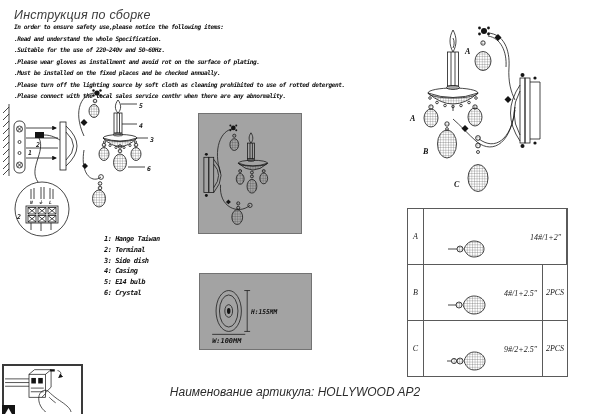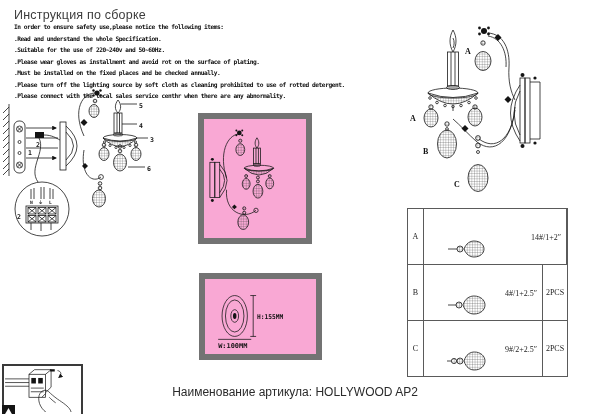--- a/index.html
+++ b/index.html
@@ -1,25 +1,25 @@
 <!DOCTYPE html>
 <html><head>
 <meta charset="utf-8">
 <style>
   html,body{margin:0;padding:0;background:#e8e8e8;}
   .page{position:relative;width:600px;height:414px;background:#ffffff;overflow:hidden;
-        font-family:"DejaVu Sans Mono",monospace;color:#111;}
+        font-family:"DejaVu Sans Mono",monospace;color:#111;font-style:italic;}
   .title{position:absolute;left:14px;top:8px;font-family:"Liberation Sans",sans-serif;
          font-size:12.5px;color:#3c3c3c;letter-spacing:0.2px;}
   .instructions{position:absolute;left:14px;top:21px;font-size:6.2px;font-weight:bold;
                 letter-spacing:-0.45px;line-height:11.5px;white-space:nowrap;color:#0e0e0e;}
   .parts-list{position:absolute;left:104px;top:234px;font-size:7px;font-weight:bold;
               letter-spacing:-0.5px;line-height:10.8px;white-space:nowrap;}
   .drawing{position:absolute;}
-  .framed{border:6px solid #737373;background:#f9a8d4;text-align:center;}
+  .framed{border:1px solid #737373;background:#a3a3a3;}
   .midbox{left:198px;top:113px;width:102px;height:119px;}
   .dimbox{left:199px;top:273px;width:111px;height:75px;}
   .handbox{left:2px;top:364px;width:77px;height:50px;border:2px solid #3a3a3a;background:#fff;}
   .spec-table{position:absolute;left:407px;top:208px;width:159px;height:167px;
               border:1px solid #5a5a5a;display:flex;flex-direction:column;
               font-family:"Liberation Serif",serif;font-size:8px;color:#222;}
   .trow{flex:1;display:flex;border-bottom:1px solid #5a5a5a;}
   .trow:last-child{border-bottom:none;}
   .tcell{display:flex;align-items:center;}
   .t-label{width:15px;justify-content:center;border-right:1px solid #5a5a5a;}
@@ -171,20 +171,28 @@
         <path d="M122 44 H137"></path>
         <path d="M137 58 H148"></path>
         <path d="M128 87 H145"></path>
     </g>
     <text class="num" x="139" y="27.5">5</text>
     <text class="num" x="139" y="47.5">4</text>
     <text class="num" x="150" y="61.5">3</text>
     <text class="num" x="147" y="90.5">6</text>
   </svg>
 
+  <div class="parts-list">
+    <div>1: Hange Taiwan</div>
+    <div>2: Terminal</div>
+    <div>3: Side dish</div>
+    <div>4: Casing</div>
+    <div>5: E14 bulb</div>
+    <div>6: Crystal</div>
+  </div>
 
   
   <div class="drawing framed midbox">
     <svg width="100" height="117" viewBox="0 0 102 119">
       <g class="ln">
         <rect x="5" y="44" width="5" height="36"></rect>
           <rect x="10" y="44" width="5" height="36"></rect>
         <circle class="fillink" cx="7.5" cy="41" r="1.5"></circle>
           <circle class="fillink" cx="7.5" cy="83" r="1.5"></circle>
         <path d="M15 46 Q30 62 15 80"></path>

